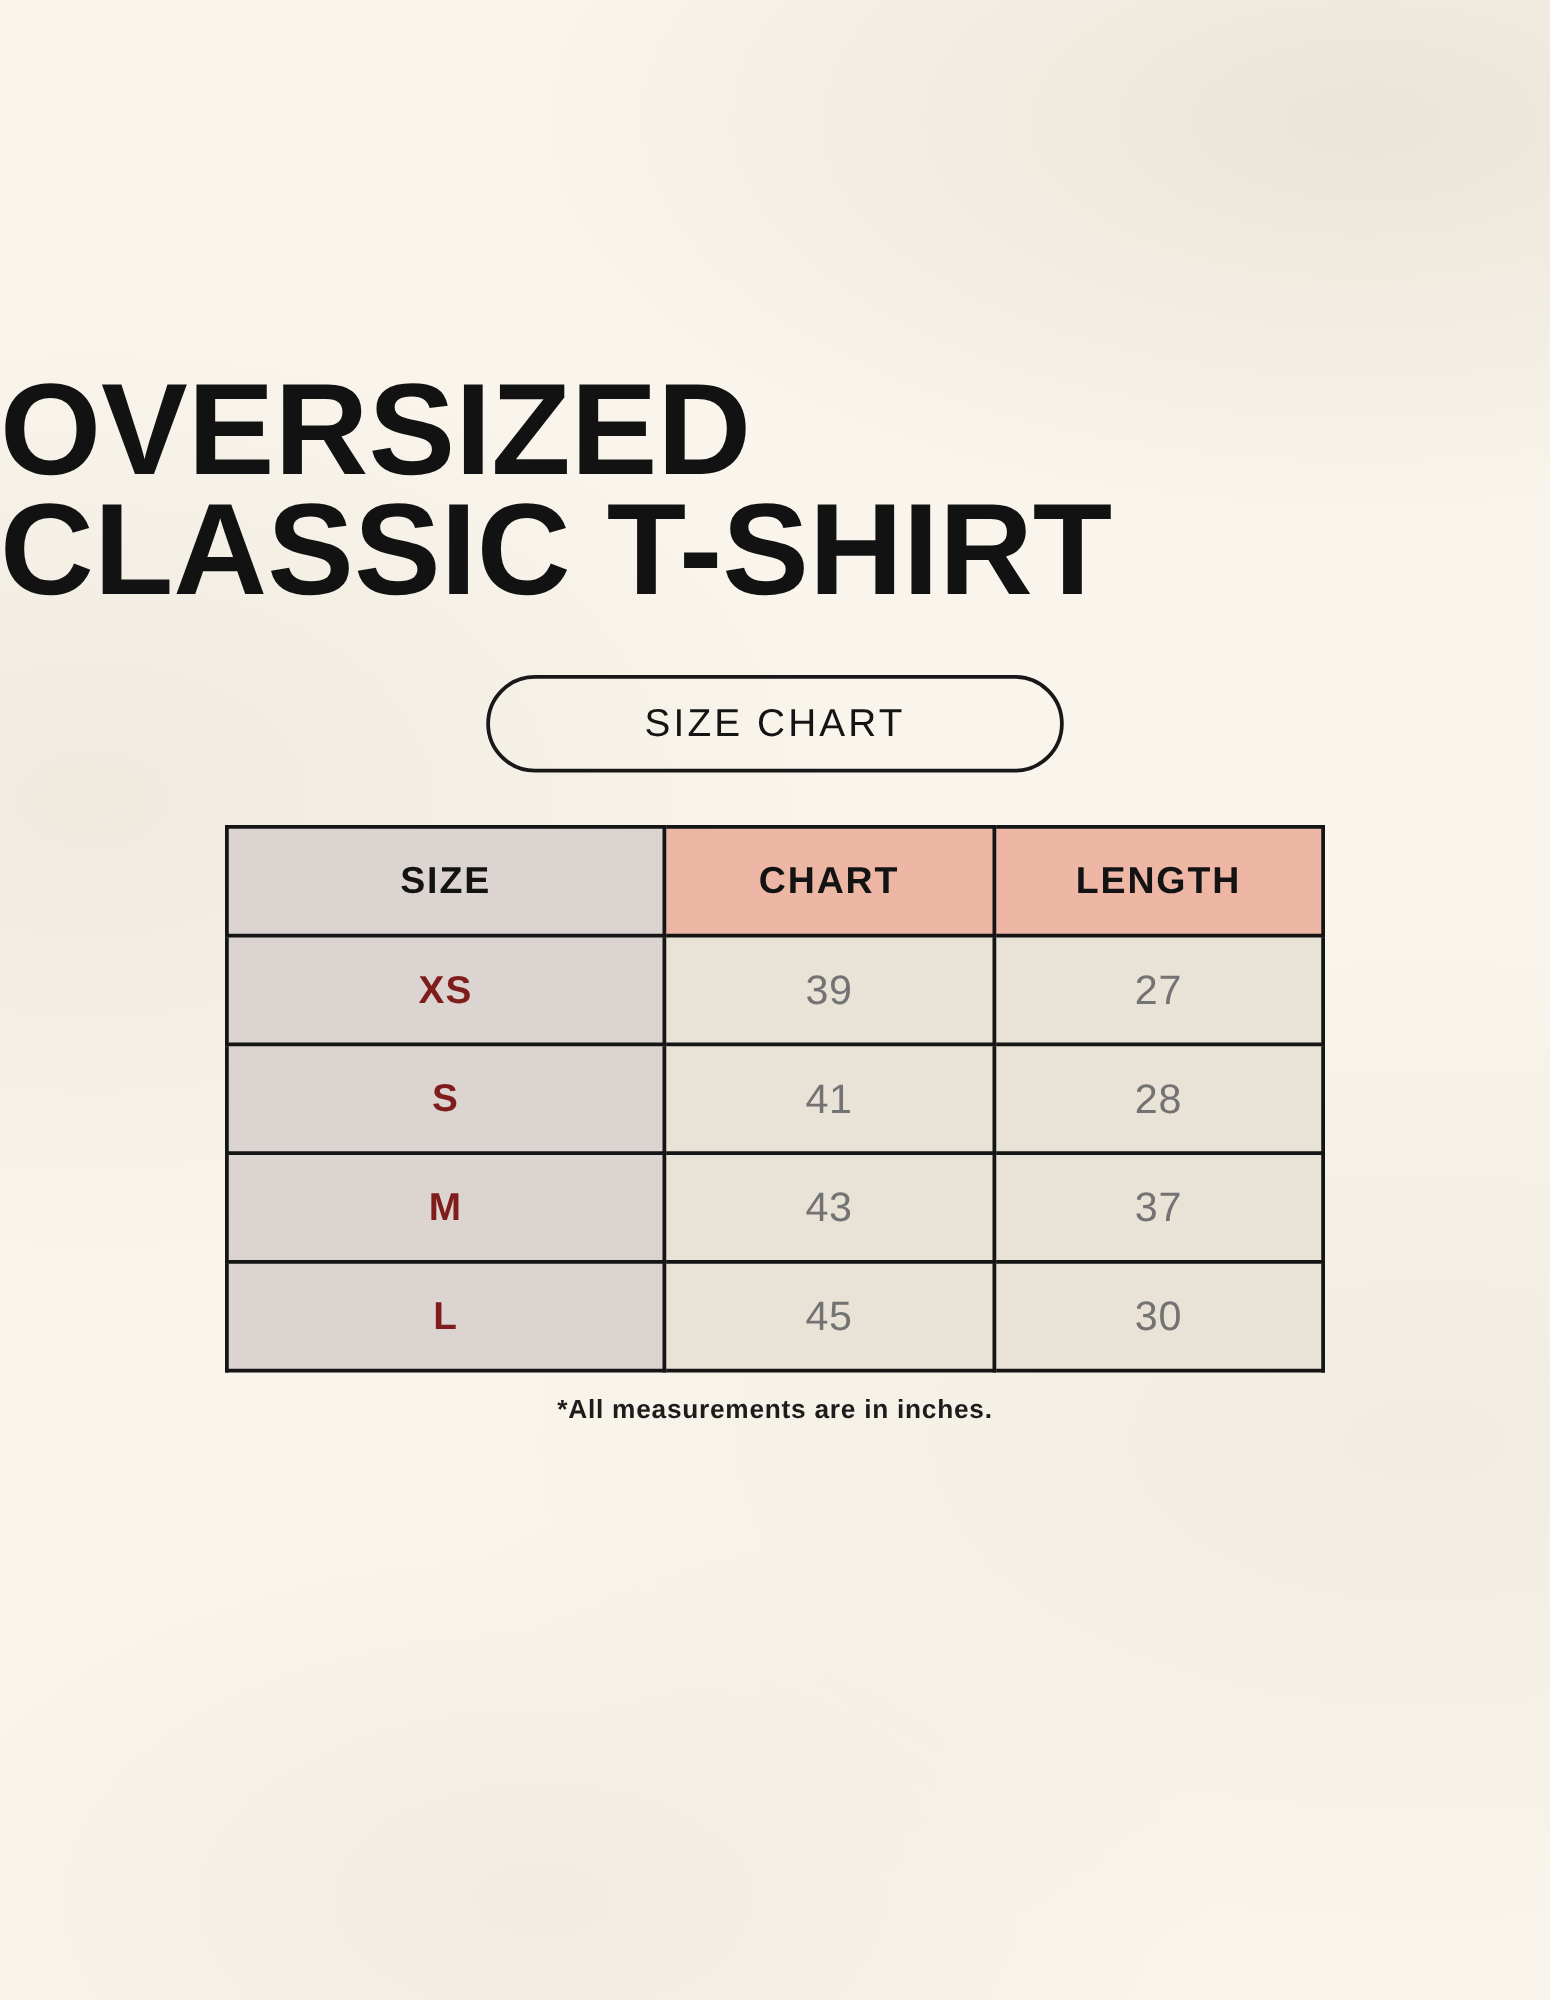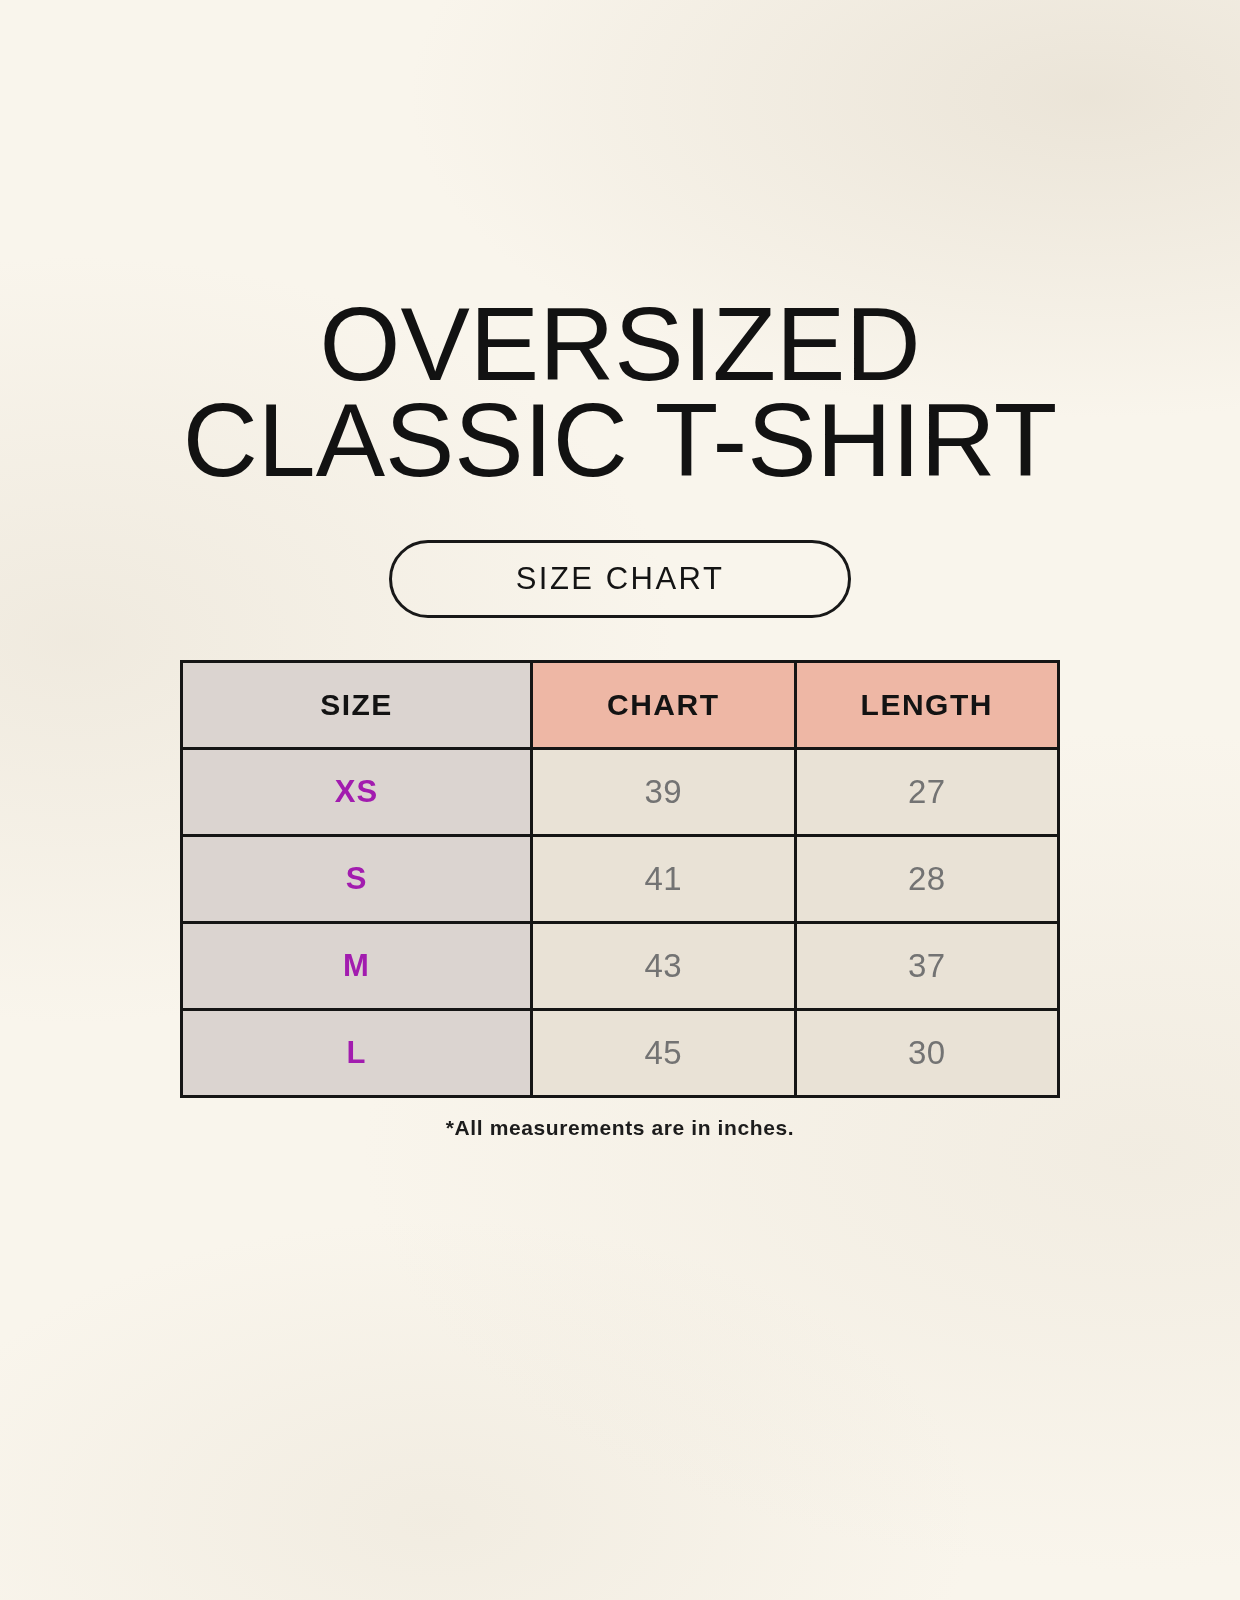--- a/index.html
+++ b/index.html
@@ -19,24 +19,24 @@
     overflow: hidden;
     background:
       radial-gradient(1100px 520px at 88% 6%, rgba(221,212,196,0.50), rgba(221,212,196,0) 62%),
       radial-gradient(1000px 640px at 6% 40%, rgba(224,216,201,0.38), rgba(224,216,201,0) 60%),
       radial-gradient(1300px 700px at 92% 72%, rgba(226,218,203,0.32), rgba(226,218,203,0) 60%),
       radial-gradient(900px 500px at 35% 95%, rgba(224,216,200,0.30), rgba(224,216,200,0) 60%),
       linear-gradient(#f9f5ec, #f9f5ec);
   }
   .title {
     padding-top: 296px;
-    text-align: center;
+    text-align: left;
     font-size: 104px;
     line-height: 96px;
-    font-weight: 400;
+    font-weight: 700;
     letter-spacing: 0;
     color: #121212;
   }
   .pill-button {
     width: 462px;
     height: 78px;
     margin: 52px auto 0 auto;
     border: 3px solid #181818;
     border-radius: 40px;
     box-sizing: border-box;
@@ -75,21 +75,21 @@
   table.size-chart th {
     font-size: 30px;
     font-weight: 700;
     letter-spacing: 1.5px;
     color: #131313;
   }
   td.cell-size {
     font-size: 31px;
     font-weight: 700;
     letter-spacing: 1px;
-    color: #a21caf;
+    color: #7f1d1d;
   }
   td.cell-measure {
     font-size: 33px;
     font-weight: 400;
     letter-spacing: 0.5px;
     color: #737373;
   }
   .footnote-wrap {
     width: 1046px;
     margin: 18px auto 0 auto;

